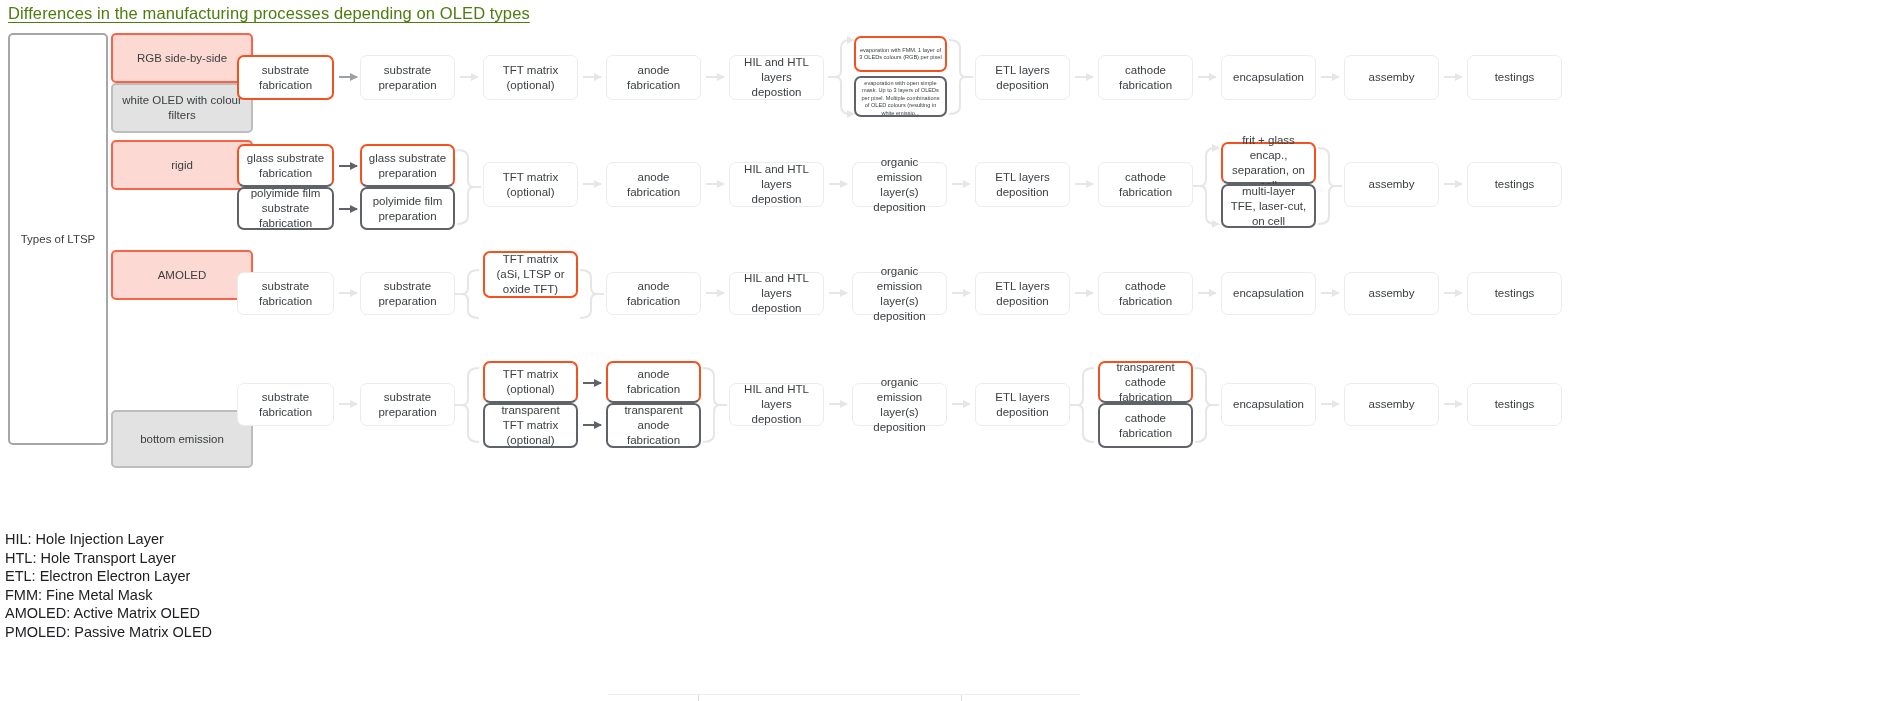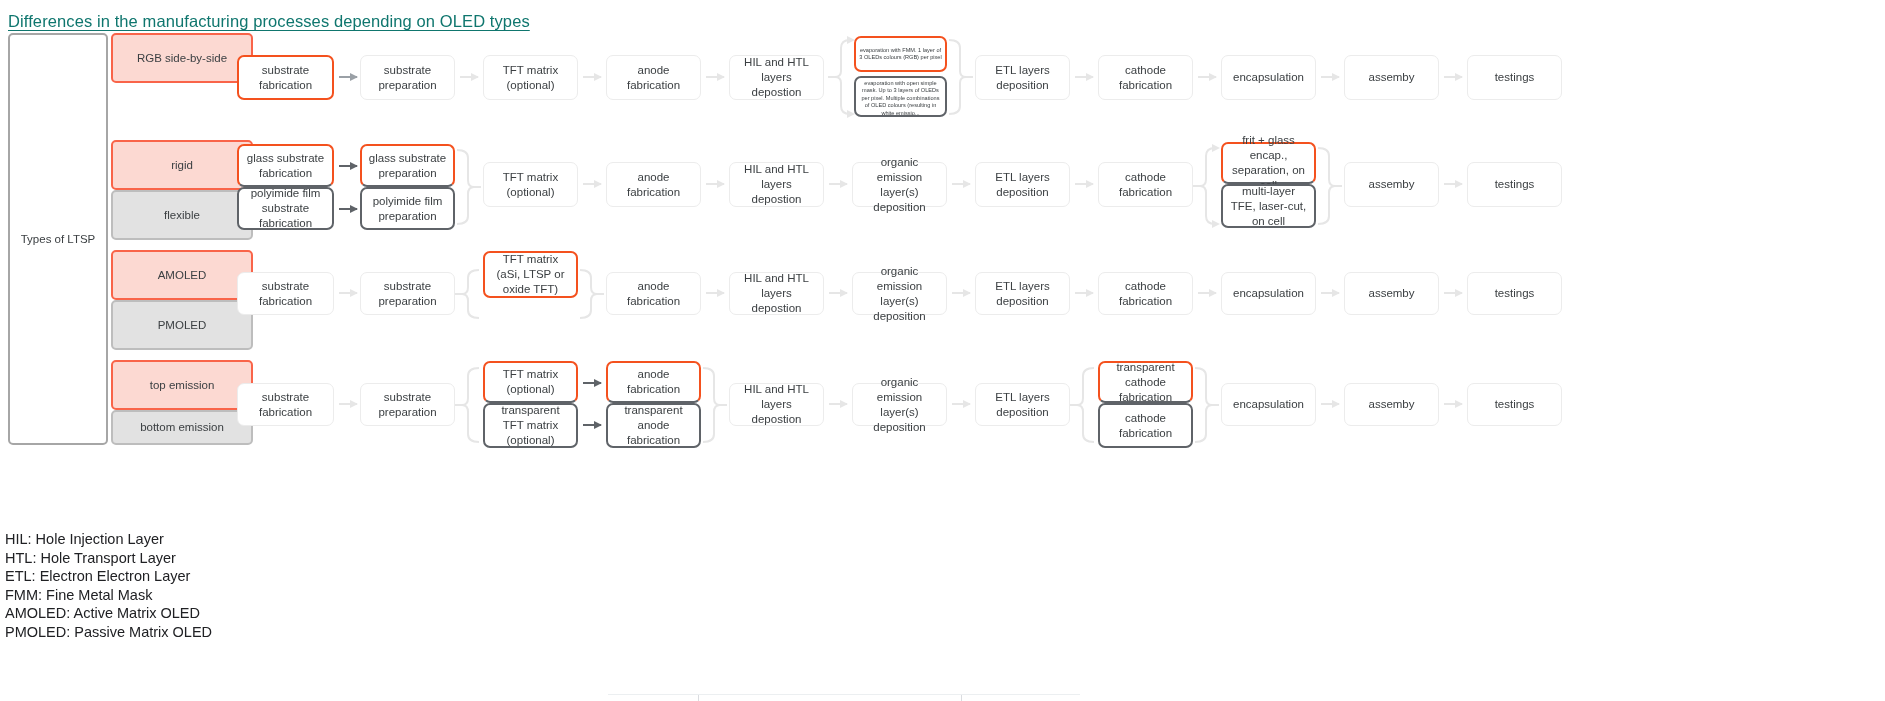--- a/index.html
+++ b/index.html
@@ -5,22 +5,22 @@
   html,body{margin:0;padding:0;}
   body{
     width:1885px;height:701px;background:#ffffff;overflow:hidden;
     font-family:"Liberation Sans","DejaVu Sans",sans-serif;
     color:#202124;-webkit-font-smoothing:antialiased;
   }
   .page{position:relative;width:1885px;height:701px;}
 
   
   .title{
-    position:absolute;left:8px;top:12px;
-    font-size:16.5px;color:#0f766e;text-decoration:underline;
+    position:absolute;left:8px;top:4px;
+    font-size:16.5px;color:#4d7c0f;text-decoration:underline;
     text-underline-offset:3px;letter-spacing:.1px;white-space:nowrap;
   }
 
   
   .types-table{position:absolute;left:8px;top:33px;width:245px;height:412px;}
   .types-left{
     position:absolute;left:0;top:0;width:100px;height:412px;
     border:2px solid #a6a6a6;border-radius:5px;background:#fff;
     display:flex;align-items:center;justify-content:center;
     font-size:11.5px;color:#3c4043;box-sizing:border-box;
@@ -77,26 +77,24 @@
 <body>
 
 <div class="page">
 
   <div class="title">Differences in the manufacturing processes depending on OLED types</div>
 
   <div class="types-table">
     <div class="types-left">Types of LTSP</div>
     <div class="types-col">
       <div class="type-cell hi" style="top:0px;height:50px;">RGB side-by-side</div>
+      <div class="type-cell lo" style="top:50px;height:50px;">white OLED with colour filters</div>
       <div class="type-cell hi" style="top:107px;height:50px;">rigid</div>
-      <div class="type-cell lo" style="top:157px;height:50px;">flexible</div>
       <div class="type-cell hi" style="top:217px;height:50px;">AMOLED</div>
-      <div class="type-cell lo" style="top:267px;height:50px;">PMOLED</div>
-      <div class="type-cell hi" style="top:327px;height:50px;">top emission</div>
-      <div class="type-cell lo" style="top:377px;height:35px;">bottom emission</div>
+      <div class="type-cell lo" style="top:377px;height:58px;">bottom emission</div>
     </div>
   </div>
 
   <div class="flow">
 
     <div class="node red" style="left:237px;top:55px;width:97px;height:45px;">substrate fabrication</div>
     <div class="arrow" style="left:339px;top:76px;width:18px;"></div>
     <div class="node" style="left:360px;top:55px;width:95px;height:45px;">substrate preparation</div>
     <div class="arrow light" style="left:460px;top:76px;width:18px;"></div>
     <div class="node" style="left:483px;top:55px;width:95px;height:45px;white-space:pre-line;">TFT matrix

